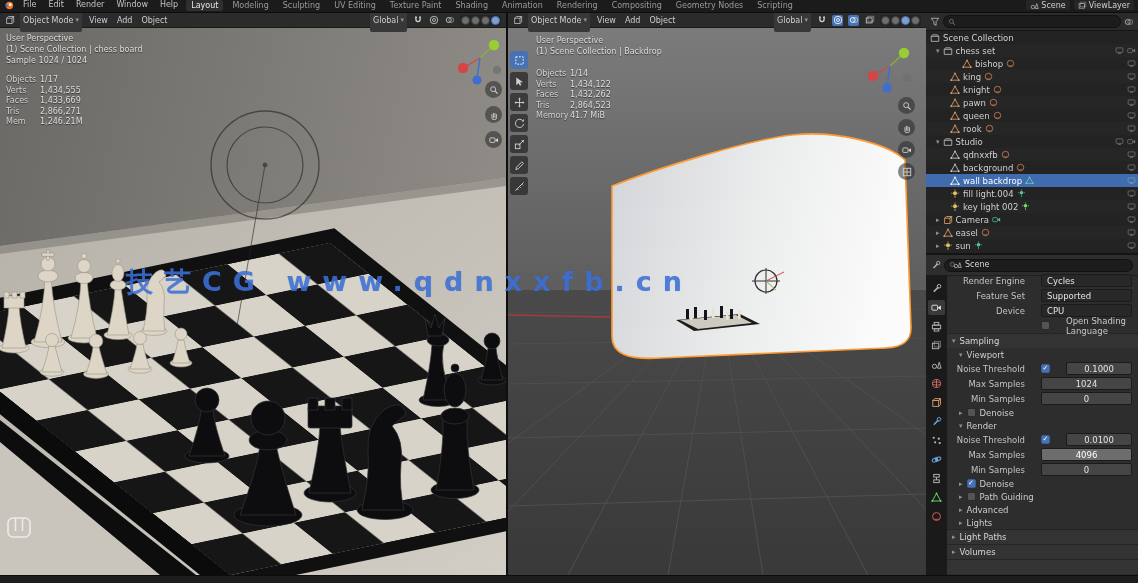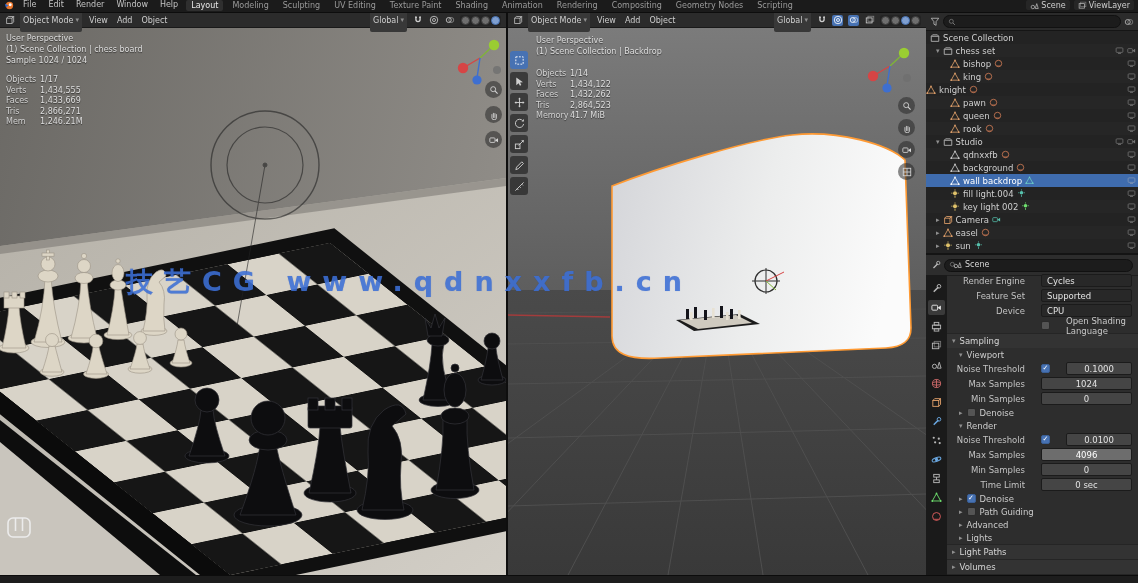--- a/index.html
+++ b/index.html
@@ -739,49 +739,49 @@
         <span class="ollabel">chess set</span>
         <span class="oltoggles">
             <svg width="9" height="9" viewBox="0 0 12 12" class="ic">
               <use href="#s-screen"></use>
             </svg>
             <svg width="9" height="9" viewBox="0 0 12 12" class="ic">
               <use href="#s-cam"></use>
             </svg>
           </span>
       </div>
+      <div class="olrow" style="padding-left:36px">
+        <svg class="oic" width="10" height="10" viewBox="0 0 12 12" style="color:#e0a06a">
+            <use href="#s-mesh"></use>
+          </svg>
+        <span class="ollabel">bishop</span>
+        <svg class="oic" width="9" height="9" viewBox="0 0 12 12" style="color:#e0845a">
+            <use href="#s-mat"></use>
+          </svg>
+        <span class="oltoggles">
+            <svg width="9" height="9" viewBox="0 0 12 12" class="ic">
+              <use href="#s-screen"></use>
+            </svg>
+          </span>
+      </div>
       <div class="olrow" style="padding-left:24px">
         <svg class="oic" width="10" height="10" viewBox="0 0 12 12" style="color:#e0a06a">
             <use href="#s-mesh"></use>
           </svg>
-        <span class="ollabel">bishop</span>
-        <svg class="oic" width="9" height="9" viewBox="0 0 12 12" style="color:#e0845a">
-            <use href="#s-mat"></use>
-          </svg>
-        <span class="oltoggles">
-            <svg width="9" height="9" viewBox="0 0 12 12" class="ic">
-              <use href="#s-screen"></use>
-            </svg>
-          </span>
-      </div>
-      <div class="olrow" style="padding-left:24px">
-        <svg class="oic" width="10" height="10" viewBox="0 0 12 12" style="color:#e0a06a">
-            <use href="#s-mesh"></use>
-          </svg>
         <span class="ollabel">king</span>
         <svg class="oic" width="9" height="9" viewBox="0 0 12 12" style="color:#e0845a">
             <use href="#s-mat"></use>
           </svg>
         <span class="oltoggles">
             <svg width="9" height="9" viewBox="0 0 12 12" class="ic">
               <use href="#s-screen"></use>
             </svg>
           </span>
       </div>
-      <div class="olrow" style="">
+      <div class="olrow" style="padding-left:24px">
         <svg class="oic" width="10" height="10" viewBox="0 0 12 12" style="color:#e0a06a">
             <use href="#s-mesh"></use>
           </svg>
         <span class="ollabel">knight</span>
         <svg class="oic" width="9" height="9" viewBox="0 0 12 12" style="color:#e0845a">
             <use href="#s-mat"></use>
           </svg>
         <span class="oltoggles">
             <svg width="9" height="9" viewBox="0 0 12 12" class="ic">
               <use href="#s-screen"></use>
@@ -1108,24 +1108,20 @@
           <span class="pfield slider">0.0100</span>
         </div>
         <div class="prow">
           <span class="plabel">Max Samples</span>
           <span class="pfield slider hover">4096</span>
         </div>
         <div class="prow">
           <span class="plabel">Min Samples</span>
           <span class="pfield slider">0</span>
         </div>
-        <div class="prow">
-          <span class="plabel">Time Limit</span>
-          <span class="pfield slider">0 sec</span>
-        </div>
         <div class="psub">
           <span class="caret-g">▸</span>
           <span class="pcheck on">✓</span>
           <span>Denoise</span>
         </div>
         <div class="psub">
           <span class="caret-g">▸</span>
           <span class="pcheck"></span>
           <span>Path Guiding</span>
         </div>

